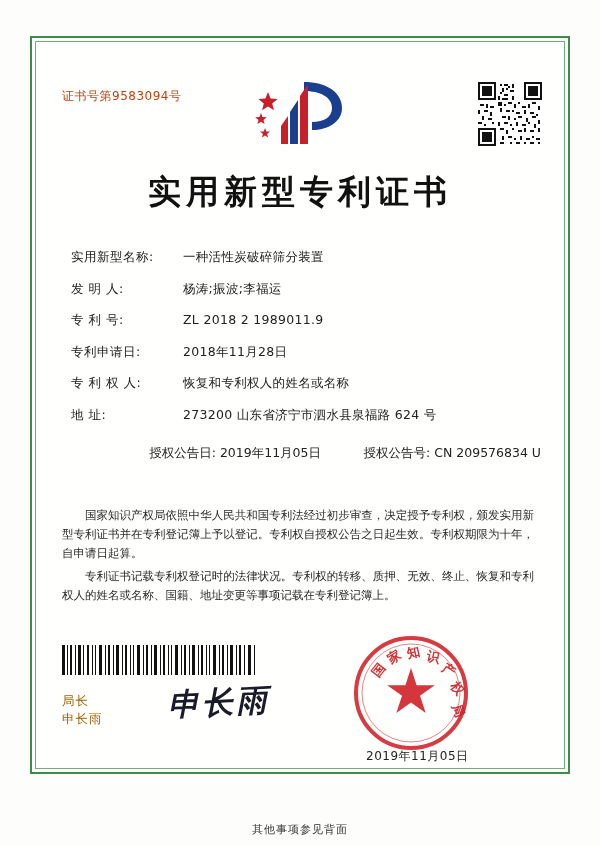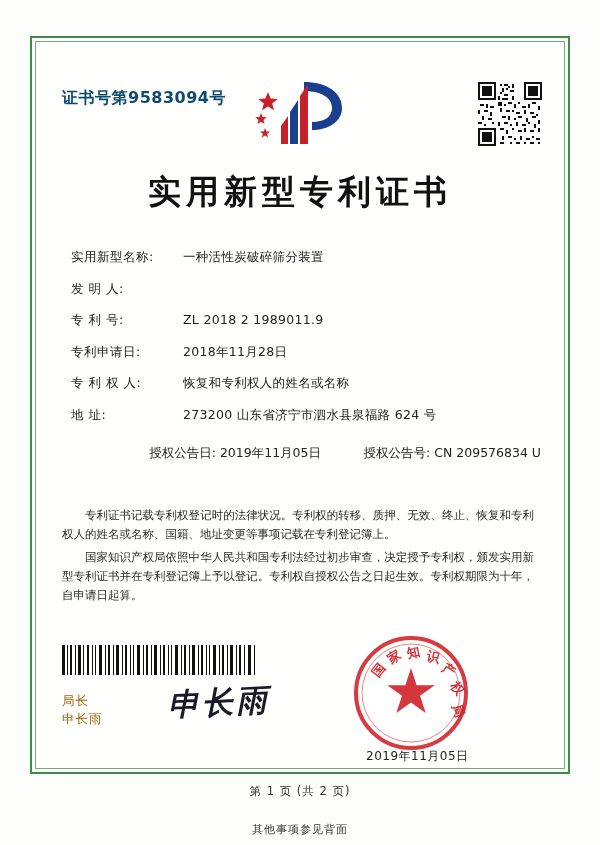--- a/index.html
+++ b/index.html
@@ -37,25 +37,24 @@
     content: "";
     position: absolute;
     left: 3px; top: 3px; right: 3px; bottom: 3px;
     border: 1px solid #6fae76;
     pointer-events: none;
   }
   .cert-no {
     position: absolute;
     left: 62px;
     top: 88px;
-    font-size: 16px;
+    font-size: 12px;
     letter-spacing: 0.5px;
-    color: #0c4a6e;
+    color: #c2410c;
     font-family: "DejaVu Sans", "Liberation Sans", sans-serif;
-    font-weight: bold;
   }
   
   .logo {
     position: absolute;
     left: 252px;
     top: 78px;
     width: 96px;
     height: 72px;
   }
   
@@ -310,20 +309,21 @@
 
   <div class="fields">
 
     <div class="field-row">
       <div class="field-label">实用新型名称:</div>
       <div class="field-value">一种活性炭破碎筛分装置</div>
     </div>
 
     <div class="field-row">
       <div class="field-label">发 明 人:</div>
+      <div class="field-value">杨涛;振波;李福运</div>
     </div>
 
     <div class="field-row">
       <div class="field-label">专 利 号:</div>
       <div class="field-value">ZL 2018 2 1989011.9</div>
     </div>
 
     <div class="field-row">
       <div class="field-label">专利申请日:</div>
       <div class="field-value">2018年11月28日</div>
@@ -346,22 +346,22 @@
       </div>
       <div class="grant-right">
         <span>授权公告号:</span>
         <span>CN 209576834 U</span>
       </div>
     </div>
 
   </div>
 
   <div class="paragraphs">
+    <p>国家知识产权局依照中华人民共和国专利法经过初步审查，决定授予专利权，颁发实用新型专利证书并在专利登记簿上予以登记。专利权自授权公告之日起生效。专利权期限为十年，自申请日起算。</p>
     <p>专利证书记载专利权登记时的法律状况。专利权的转移、质押、无效、终止、恢复和专利权人的姓名或名称、国籍、地址变更等事项记载在专利登记簿上。</p>
-    <p>国家知识产权局依照中华人民共和国专利法经过初步审查，决定授予专利权，颁发实用新型专利证书并在专利登记簿上予以登记。专利权自授权公告之日起生效。专利权期限为十年，自申请日起算。</p>
   </div>
 
   <div class="barcode">
     <svg width="196" height="30" viewBox="0 0 196 30" shape-rendering="crispEdges">
       <g fill="#111">
         <rect x="0" y="0" width="3" height="30"></rect>
           <rect x="5" y="0" width="1" height="30"></rect>
         <rect x="8" y="0" width="2" height="30"></rect>
           <rect x="13" y="0" width="1" height="30"></rect>
         <rect x="16" y="0" width="3" height="30"></rect>
@@ -429,17 +429,16 @@
         <text x="74" y="26" transform="rotate(12 74 26)">识</text>
         <text x="89" y="36" transform="rotate(33 89 36)">产</text>
         <text x="98" y="52" transform="rotate(52 98 52)">权</text>
         <text x="100" y="72" transform="rotate(70 100 72)">局</text>
       </g>
     </svg>
   </div>
 
   <div class="seal-date">2019年11月05日</div>
 
-  <div class="page-no">第 1 页 (共 2 页)</div>
 
   <div class="footer-note">其他事项参见背面</div>
 
 </div>
 
 </body></html>

